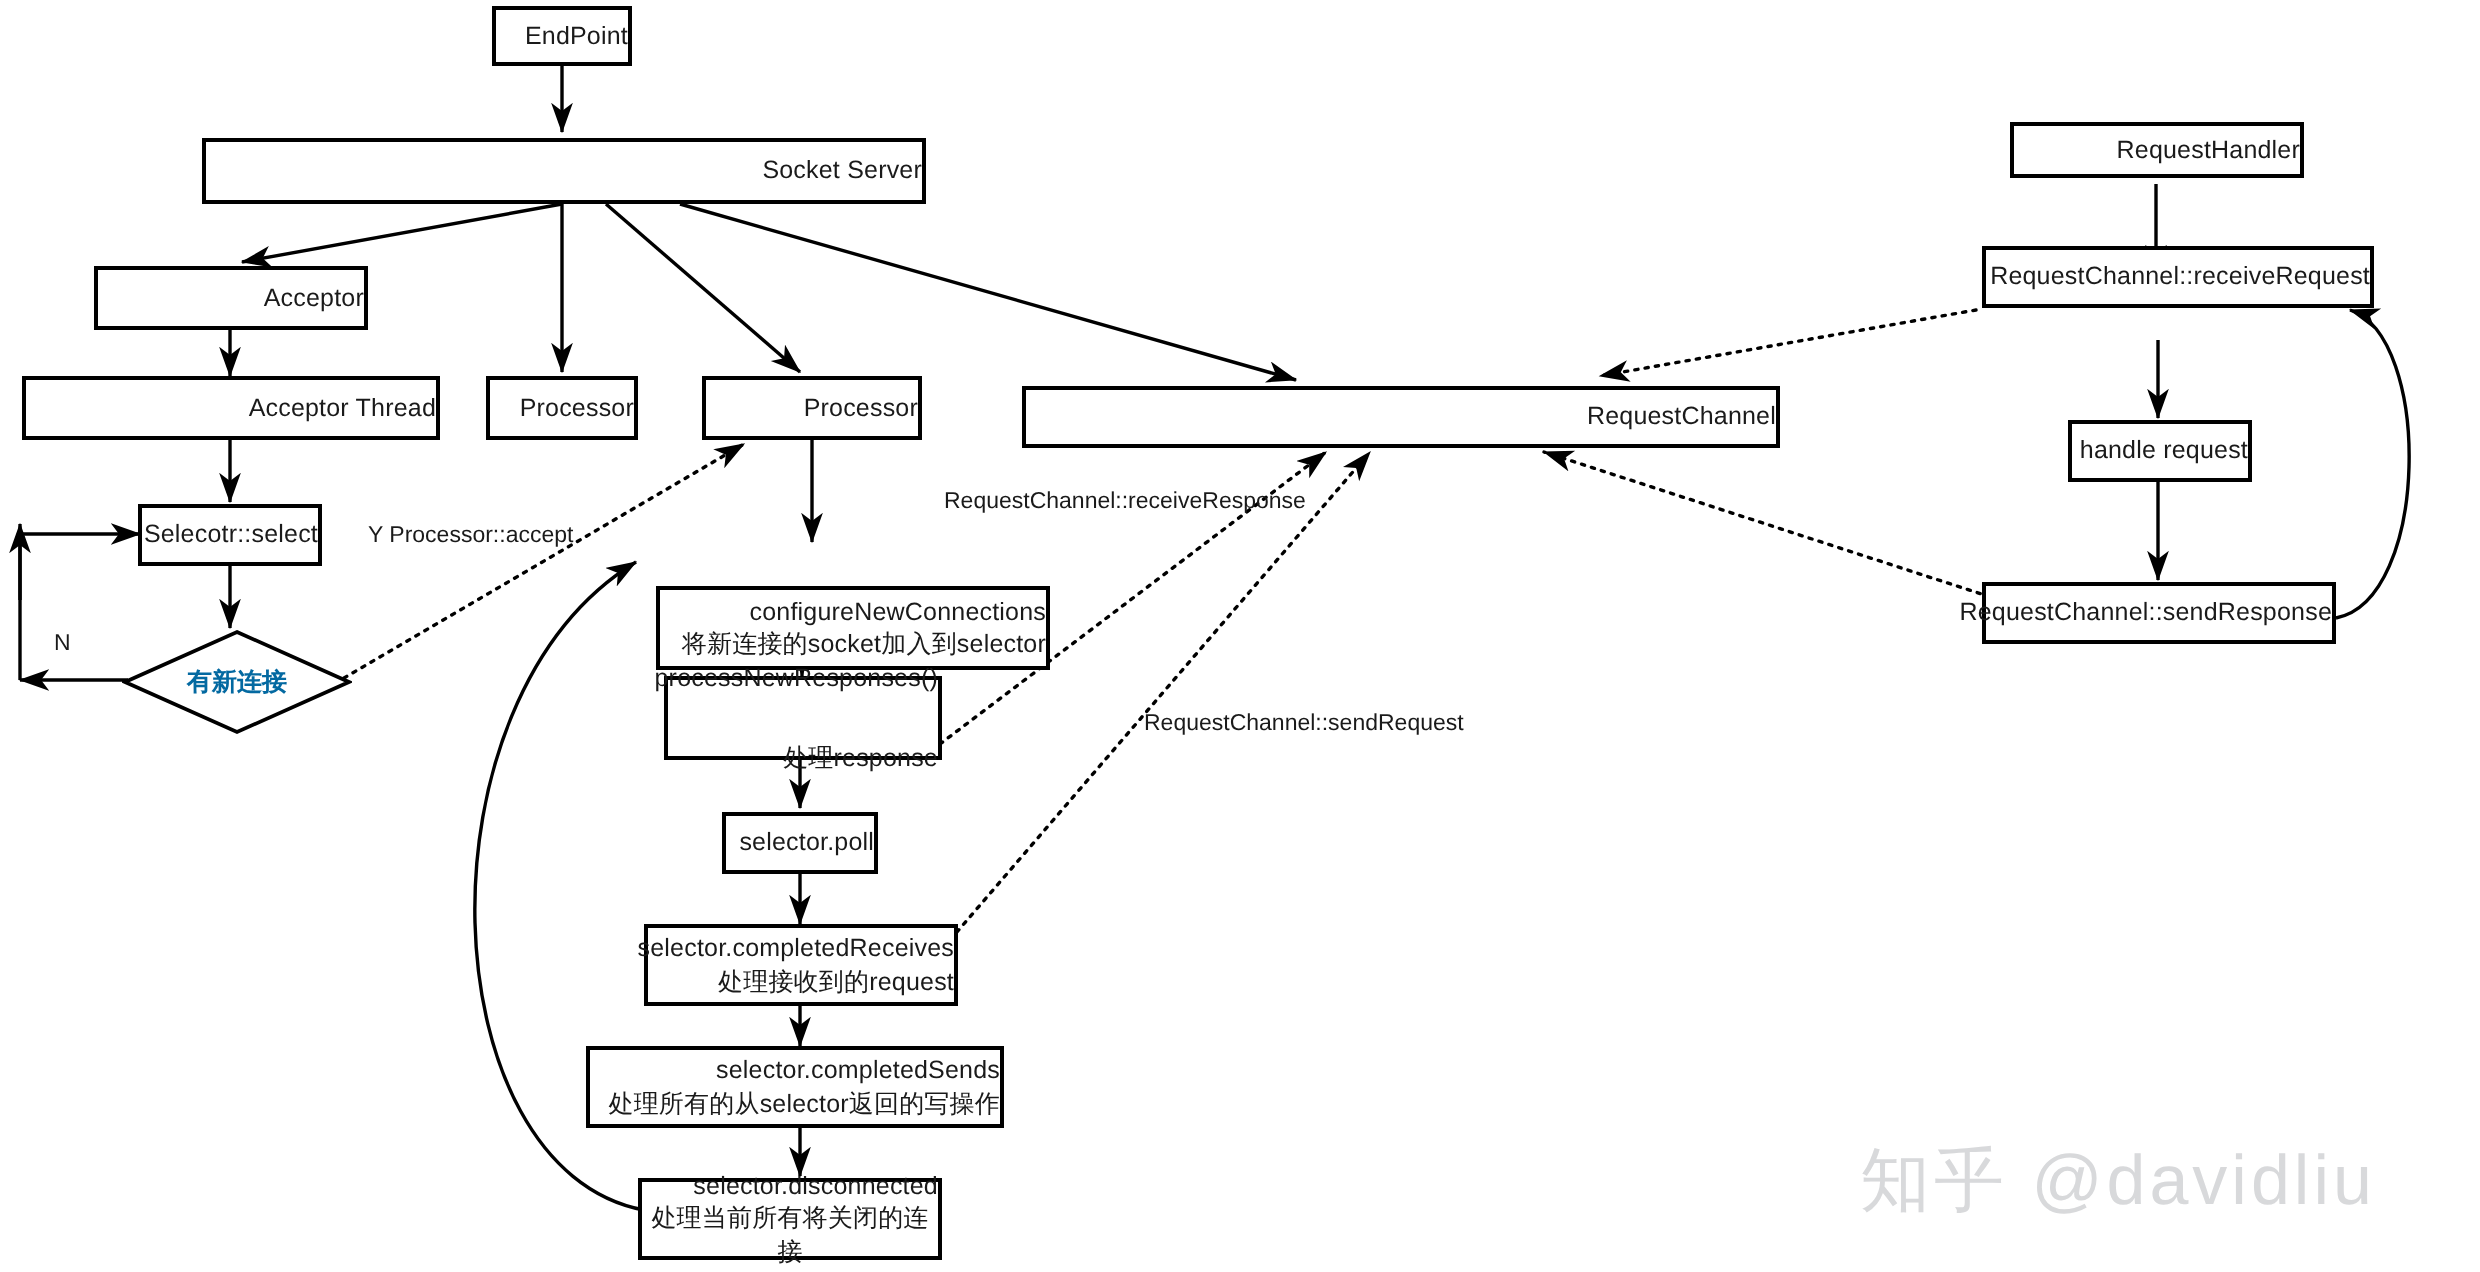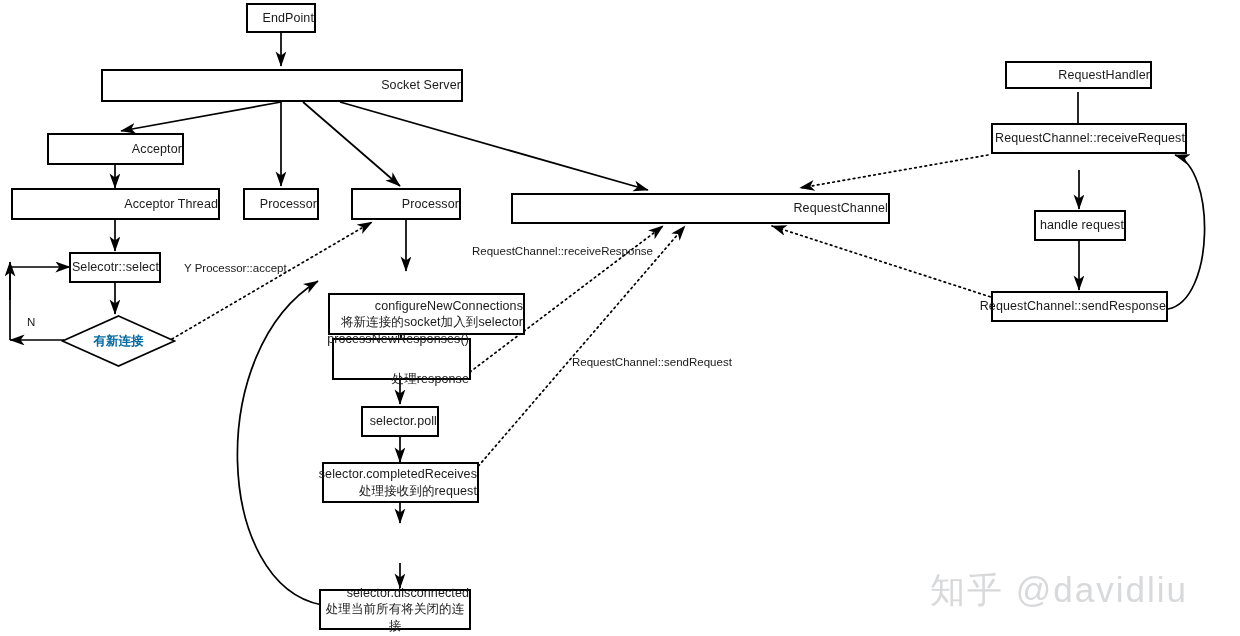--- a/index.html
+++ b/index.html
@@ -206,20 +206,24 @@
 
   <div class="node-box" style="left:361px; top:406px; width:78px; height:31px;padding-left:28px;">
     <span>selector.poll</span>
   </div>
 
   <div class="node-box" style="left:322px; top:462px; width:157px; height:41px;">
     <span>selector.completedReceives</span>
     <span class="line2">处理接收到的request</span>
   </div>
 
+  <div class="node-box" style="left:293px; top:523px; width:209px; height:41px;">
+    <span>selector.completedSends</span>
+    <span class="line2">处理所有的从selector返回的写操作</span>
+  </div>
 
   <div class="node-box" style="left:319px; top:589px; width:152px; height:41px;">
     <span>selector.disconnected</span>
     <span class="line2">处理当前所有将关闭的连接</span>
   </div>
 
   <div class="node-box" style="left:511px; top:193px; width:379px; height:31px;">
     <span>RequestChannel</span>
   </div>
 

